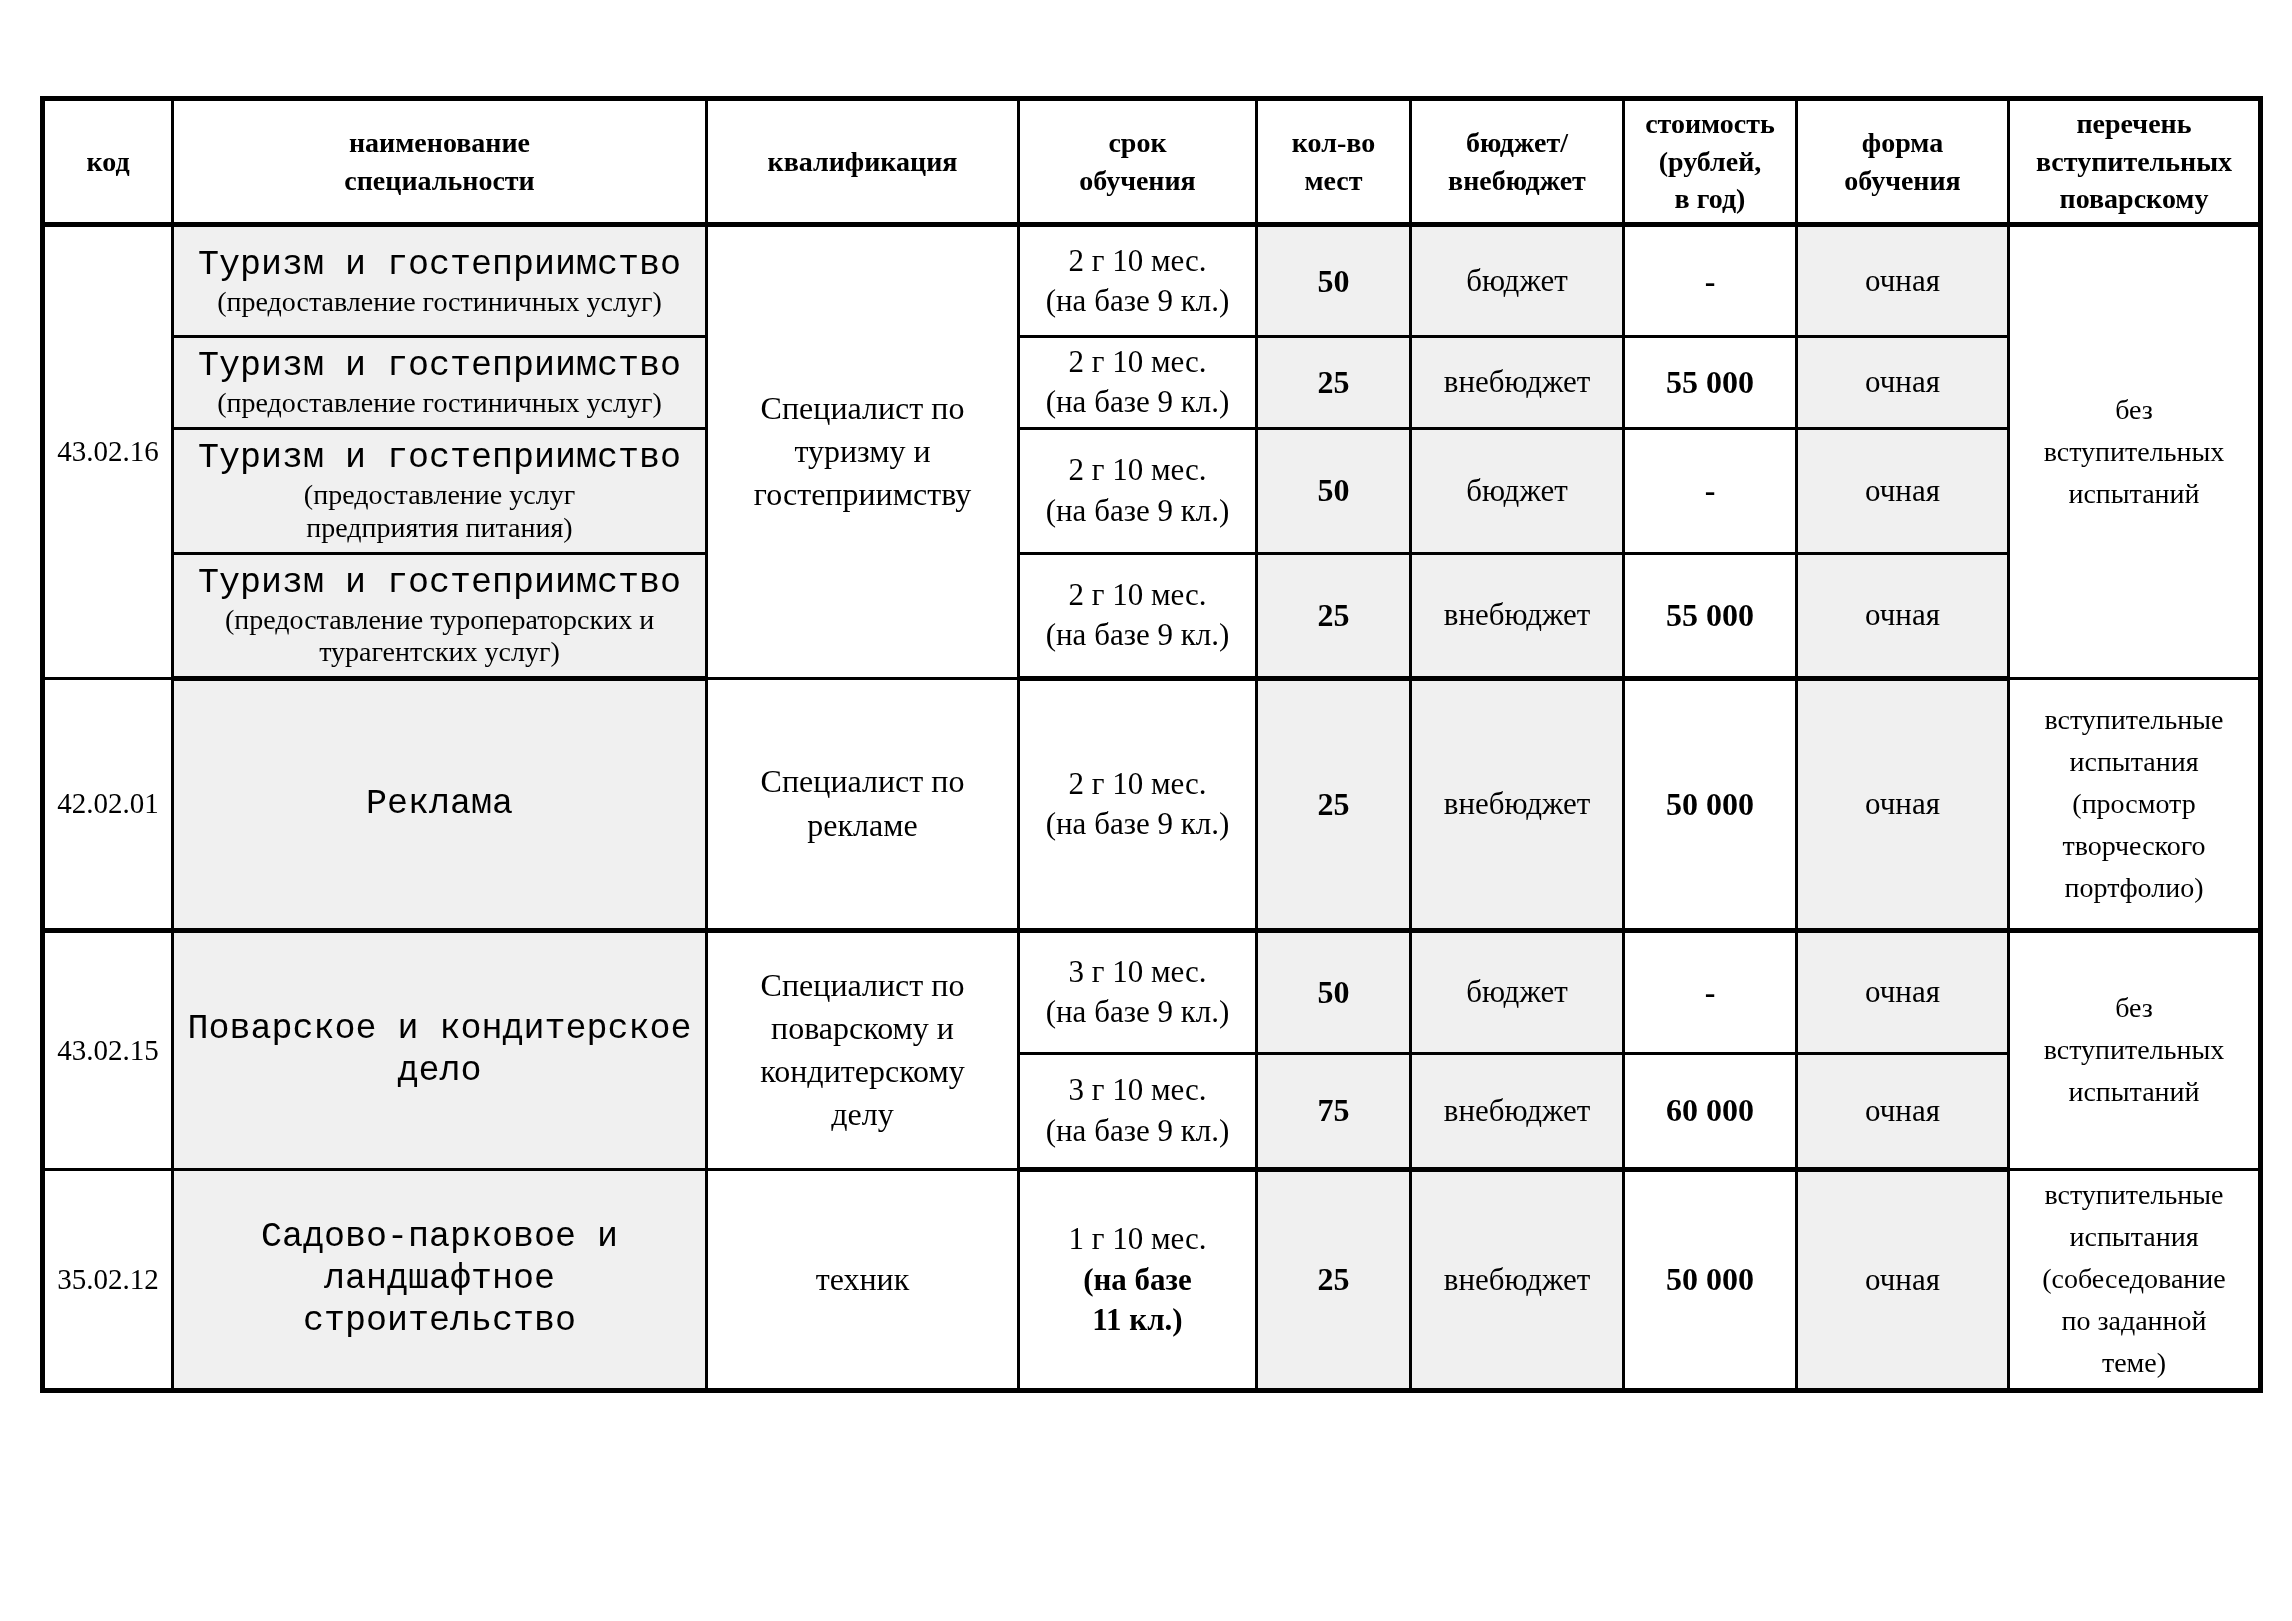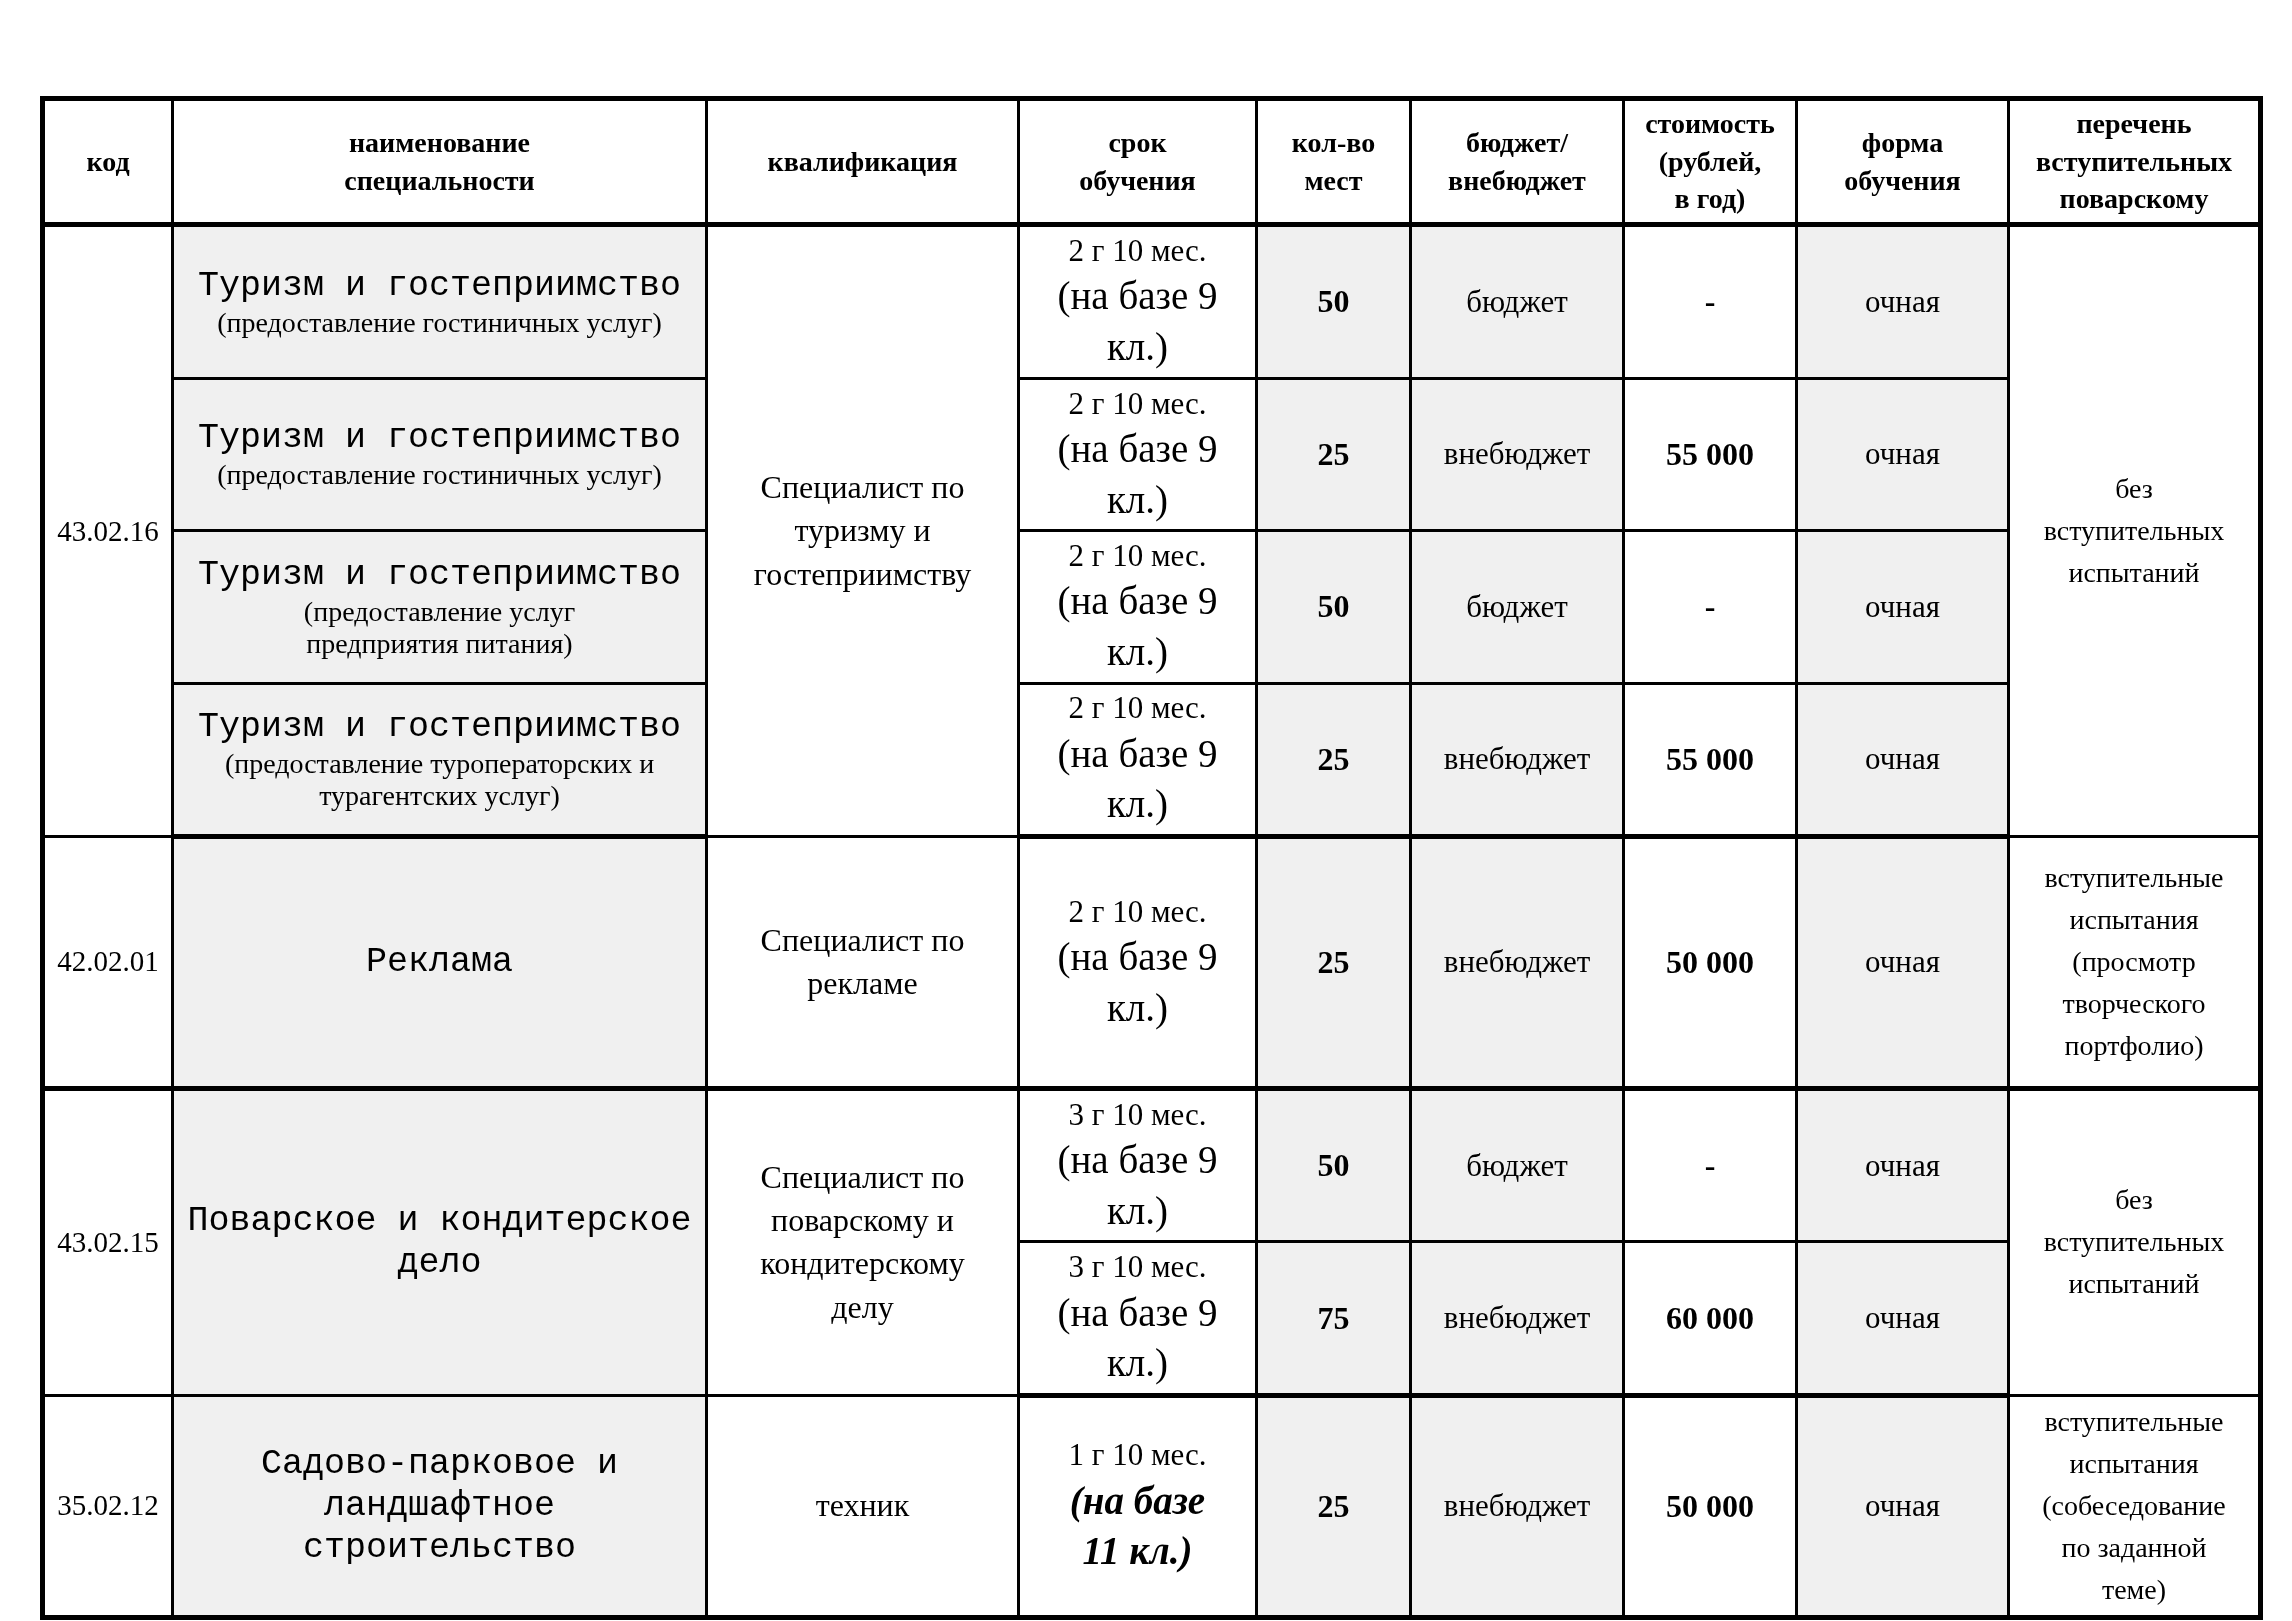--- a/index.html
+++ b/index.html
@@ -38,22 +38,22 @@
     font-size: 28px;
     font-weight: bold;
     line-height: 1.35;
     white-space: pre-line;
   }
   .cell-title { font-size: 35px; line-height: 1.2; white-space: pre-line; font-family: Liberation Mono, monospace; }
   .cell-note  { font-size: 28px; line-height: 1.15; white-space: pre-line; }
   .code-cell  { font-size: 29px; padding-left: 2px; padding-right: 2px; }
   .qual-cell  { font-size: 32px; line-height: 1.35; }
   .dur-main   { font-size: 31px; line-height: 1.3; white-space: pre-line; }
-  .dur-note   { font-size: 39px; line-height: 1.3; white-space: pre-line; text-align: center; }
-  .dur-note.bold-italic { font-weight: bold; font-style: italic; }
+  .dur-note   { font-size: 31px; line-height: 1.3; white-space: pre-line; text-align: center; }
+  .dur-note.bold-italic { font-weight: bold; }
   .num-cell   { font-size: 32px; font-weight: bold; }
   .txt-cell   { font-size: 31px; }
   .exams-cell { font-size: 28px; line-height: 1.5; }
 </style>
 </head>
 <body>
 
 <div class="page">
   <table class="spec">
     <colgroup>

